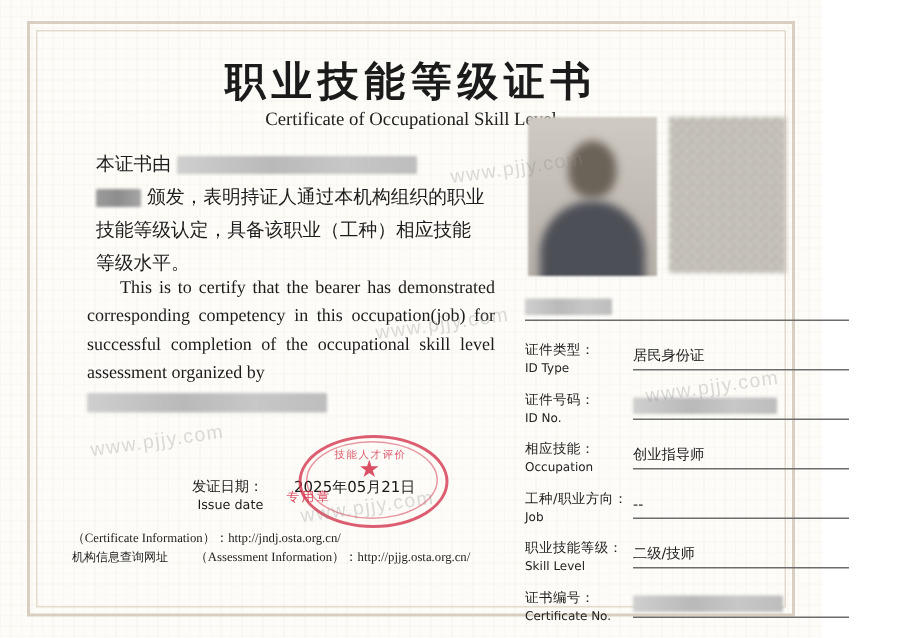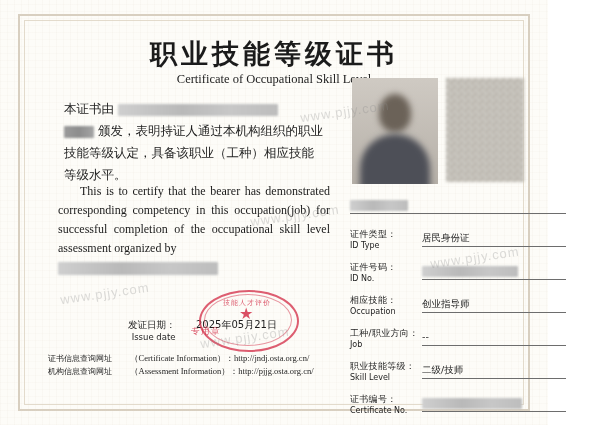--- a/index.html
+++ b/index.html
@@ -295,21 +295,20 @@
   <div class="seal">
     <div class="ring"></div>
     <div class="ring2"></div>
     <div class="txt-top">技能人才评价</div>
     <div class="star">★</div>
     <div class="txt-bot">专用章</div>
   </div>
 
   <div class="urls">
     <div class="u-row">
-      <span class="u-lab">证书信息查询网址</span>
       <span class="u-txt">（Certificate Information）：http://jndj.osta.org.cn/</span>
     </div>
     <div class="u-row">
       <span class="u-lab">机构信息查询网址</span>
       <span class="u-txt">（Assessment Information）：http://pjjg.osta.org.cn/</span>
     </div>
   </div>
 
   <div class="wm w1">www.pjjy.com</div>
   <div class="wm w2">www.pjjy.com</div>

